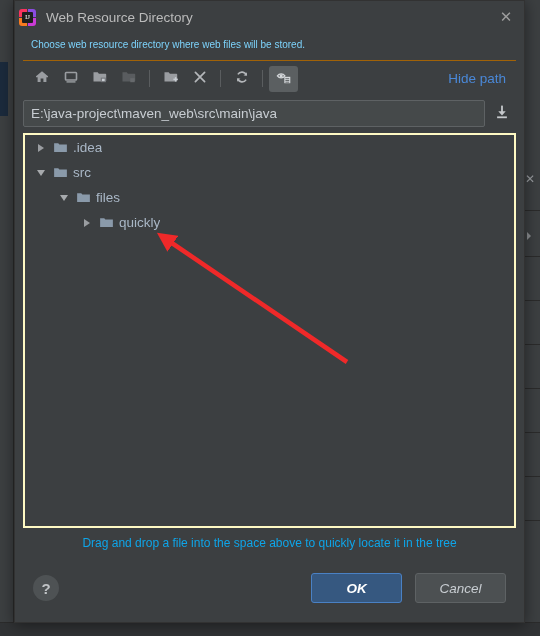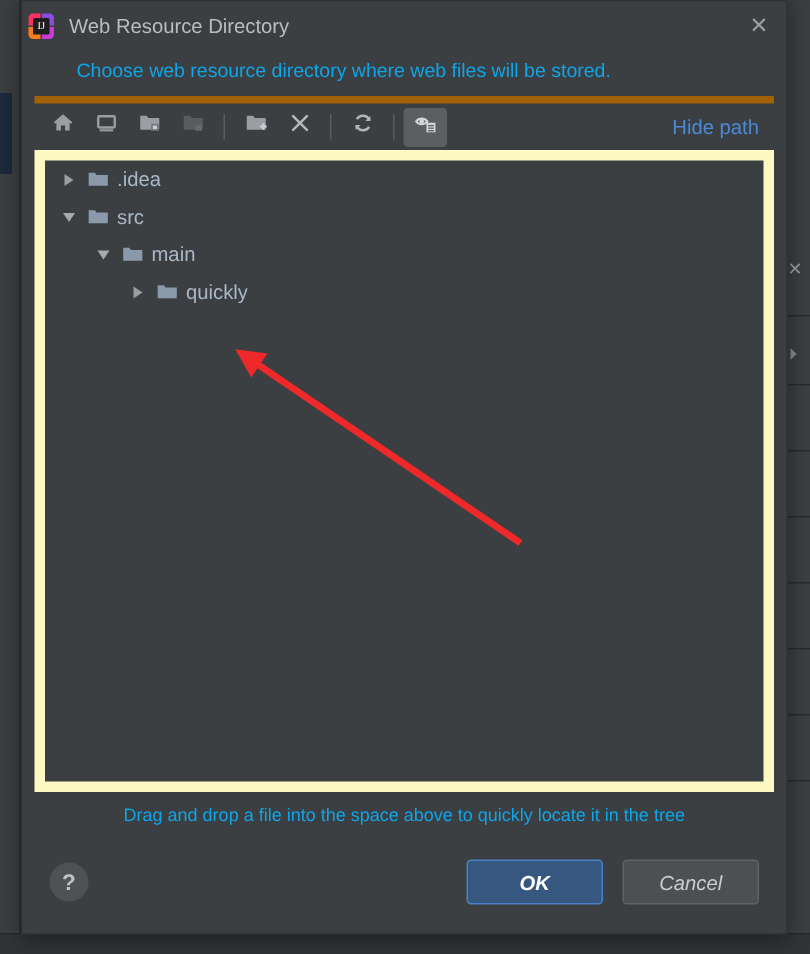--- a/index.html
+++ b/index.html
@@ -126,33 +126,32 @@
   #close-button {
     width: 24px; height: 24px;
     color: #9d9d9d;
     display: flex; align-items: center; justify-content: center;
     font-size: 15px;
     cursor: pointer;
   }
 
   
   #subtitle {
-    color: #0ea5e9;
-    font-size: 13px;
+    color: #7dd3fc;
+    font-size: 10px;
     padding: 6px 16px 10px 16px;
     flex: 0 0 auto;
-    margin-left: 20px;
   }
 
   
   #toolbar-row {
     flex: 0 0 auto;
     height: 36px;
     margin: 0 8px;
-    border-top: 5px solid #a16207;
+    border-top: 1px solid #a16207;
     display: flex;
     align-items: center;
     padding: 0 4px;
   }
   .tool-btn {
     width: 29px; height: 26px;
     display: flex; align-items: center; justify-content: center;
     border-radius: 3px;
     cursor: pointer;
     flex: 0 0 29px;
@@ -200,21 +199,21 @@
     border-radius: 3px;
     cursor: pointer;
     flex: 0 0 28px;
   }
 
   
   #tree-panel {
     flex: 1 1 auto;
     margin: 0 8px;
     background: #3c3f41;
-    border: 7px solid #fef9c3;
+    border: 2px solid #fef9c3;
     overflow: hidden;
     position: relative;
   }
   .tree-row {
     height: 25px;
     display: flex;
     align-items: center;
     cursor: pointer;
     color: #a9b7c6;
     font-size: 13.5px;
@@ -425,20 +424,32 @@
           <rect x="9.4" y="11.0" width="3.8" height="0.9" fill="#5b5f61"></rect>
           <rect x="9.4" y="12.7" width="3.8" height="0.9" fill="#5b5f61"></rect>
         </svg>
       </span>
     </div>
 
     <div id="toolbar-spacer"></div>
     <div id="hide-path-link">Hide path</div>
   </div>
 
+  <div id="path-row">
+    <input id="path-input" type="text" value="E:\java-project\maven_web\src\main\java" style="">
+    <div id="path-download-btn">
+      <span>
+        <svg width="18" height="18" viewBox="0 0 18 18">
+          <rect x="8.1" y="2.6" width="1.8" height="7" fill="#c5c8cb"></rect>
+          <path d="M5.3 8.2 9 12.4 12.7 8.2z" fill="#c5c8cb"></path>
+          <rect x="4.1" y="13.4" width="9.8" height="1.8" fill="#c5c8cb"></rect>
+        </svg>
+      </span>
+    </div>
+  </div>
 
   <div id="tree-panel">
 
     <div class="tree-row" style="padding-left:7px">
       <span class="twisty">
           <i class="arrow-right"></i>
         </span>
       <span class="tree-folder-icon">
         <svg width="15" height="15" viewBox="0 0 16 16">
             <path d="M1.2 3.4h4.4l1.2 1.5h8v7.8H1.2z" fill="#8a9aaa"></path>
@@ -461,21 +472,21 @@
 
     <div class="tree-row" style="padding-left:30px">
       <span class="twisty">
           <i class="arrow-down"></i>
         </span>
       <span class="tree-folder-icon">
         <svg width="15" height="15" viewBox="0 0 16 16">
             <path d="M1.2 3.4h4.4l1.2 1.5h8v7.8H1.2z" fill="#8a9aaa"></path>
           </svg>
       </span>
-      <span class="tree-label">main</span>
+      <span class="tree-label">files</span>
     </div>
 
 
 
     <div class="tree-row" style="padding-left:53px">
       <span class="twisty">
           <i class="arrow-right"></i>
         </span>
       <span class="tree-folder-icon">
         <svg width="15" height="15" viewBox="0 0 16 16">

